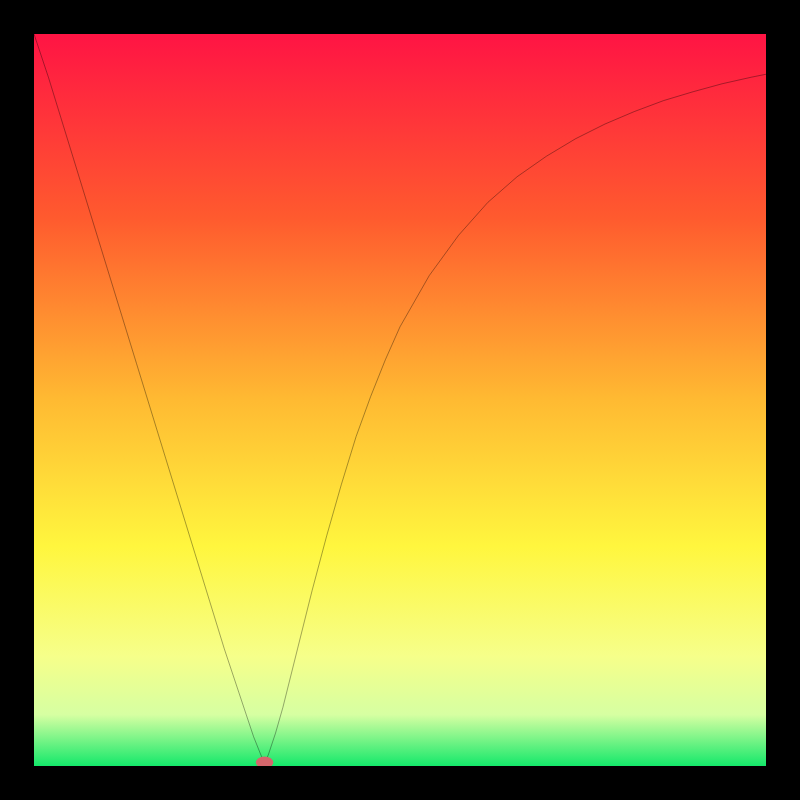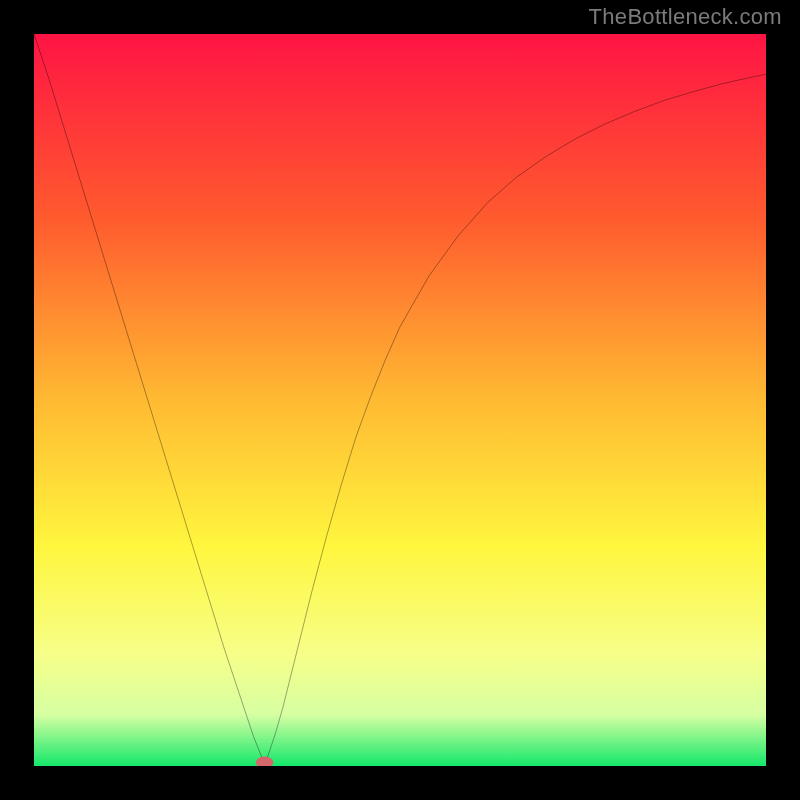--- a/index.html
+++ b/index.html
@@ -33,21 +33,20 @@
     top: 34px;
     width: 732px;
     height: 732px;
     display: block;
   }
 </style>
 </head>
 <body>
 
 <div class="frame">
-  <div class="watermark">TheBottleneck.com</div>
 
   <svg viewBox="0 0 100 100" preserveAspectRatio="none">
     <defs>
       <linearGradient id="bg-grad" x1="0" y1="0" x2="0" y2="1">
       <stop offset="0%" stop-color="#ff1444"></stop>
           <stop offset="25%" stop-color="#ff5a2e"></stop>
           <stop offset="50%" stop-color="#ffba32"></stop>
           <stop offset="70%" stop-color="#fff63e"></stop>
           <stop offset="85%" stop-color="#f6ff8a"></stop>
           <stop offset="93%" stop-color="#d6ffa2"></stop>

